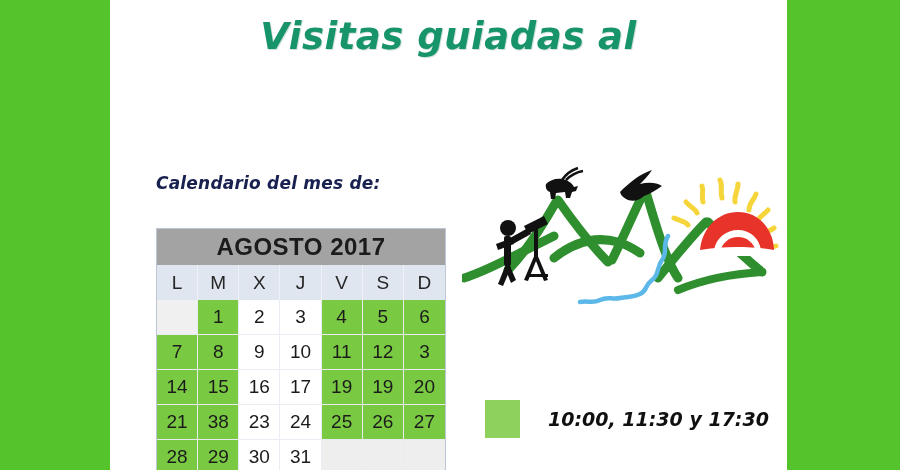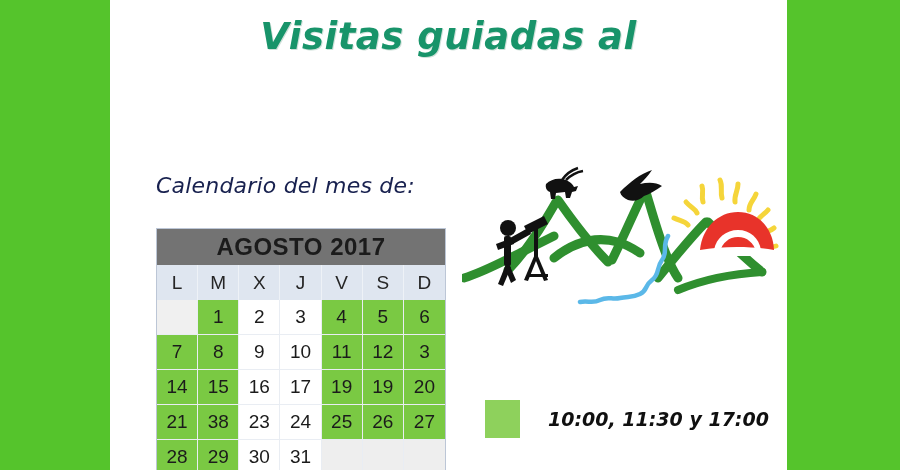--- a/index.html
+++ b/index.html
@@ -43,37 +43,38 @@
     text-shadow:1px 1px 0 rgba(120,170,150,.35);
     white-space:nowrap;
   }
   .title-line.l2 { font-size:37px; }
 
   
   .cal-label {
     position:absolute; left:46px; top:163px;
     font-family:"DejaVu Sans", sans-serif;
     font-style:italic;
-    font-size:22px;
+    font-size:17px;
     color:#18214f;
     letter-spacing:.2px;
     white-space:nowrap;
+    font-weight:bold;
   }
 
   
   .calendar {
     position:absolute; left:46px; top:218px;
     width:290px;
     border:1px solid #bcc6d6;
     border-bottom:none;
     background:#ffffff;
   }
   .cal-title {
     height:36px;
-    background:#737373;
+    background:#a3a3a3;
     color:#1b1b1b;
     font-family:"Liberation Sans", sans-serif;
     font-weight:bold;
     font-size:24px;
     display:flex; align-items:center; justify-content:center;
     letter-spacing:.5px;
   }
   .cal-dow {
     display:grid;
     grid-template-columns:repeat(7,1fr);
@@ -271,16 +272,16 @@
         <path d="M252 100 C 254 88 264 80 276 80 C 288 80 297 88 299 100 Z" fill="#ffffff"></path>
         <path d="M258 102 C 260 93 267 87 276 87 C 285 87 292 93 294 102 Z" fill="#e8332a"></path>
         <path d="M238 100 C 260 96 290 96 312 100 L 312 106 L 238 106 Z" fill="#ffffff"></path>
       </g>
     </svg>
   </div>
 
 
   <div class="legend">
     <div class="legend-swatch"></div>
-    <div class="legend-text">10:00, 11:30 y 17:00</div>
+    <div class="legend-text">10:00, 11:30 y 17:30</div>
   </div>
 
 </div>
 
 </body></html>

